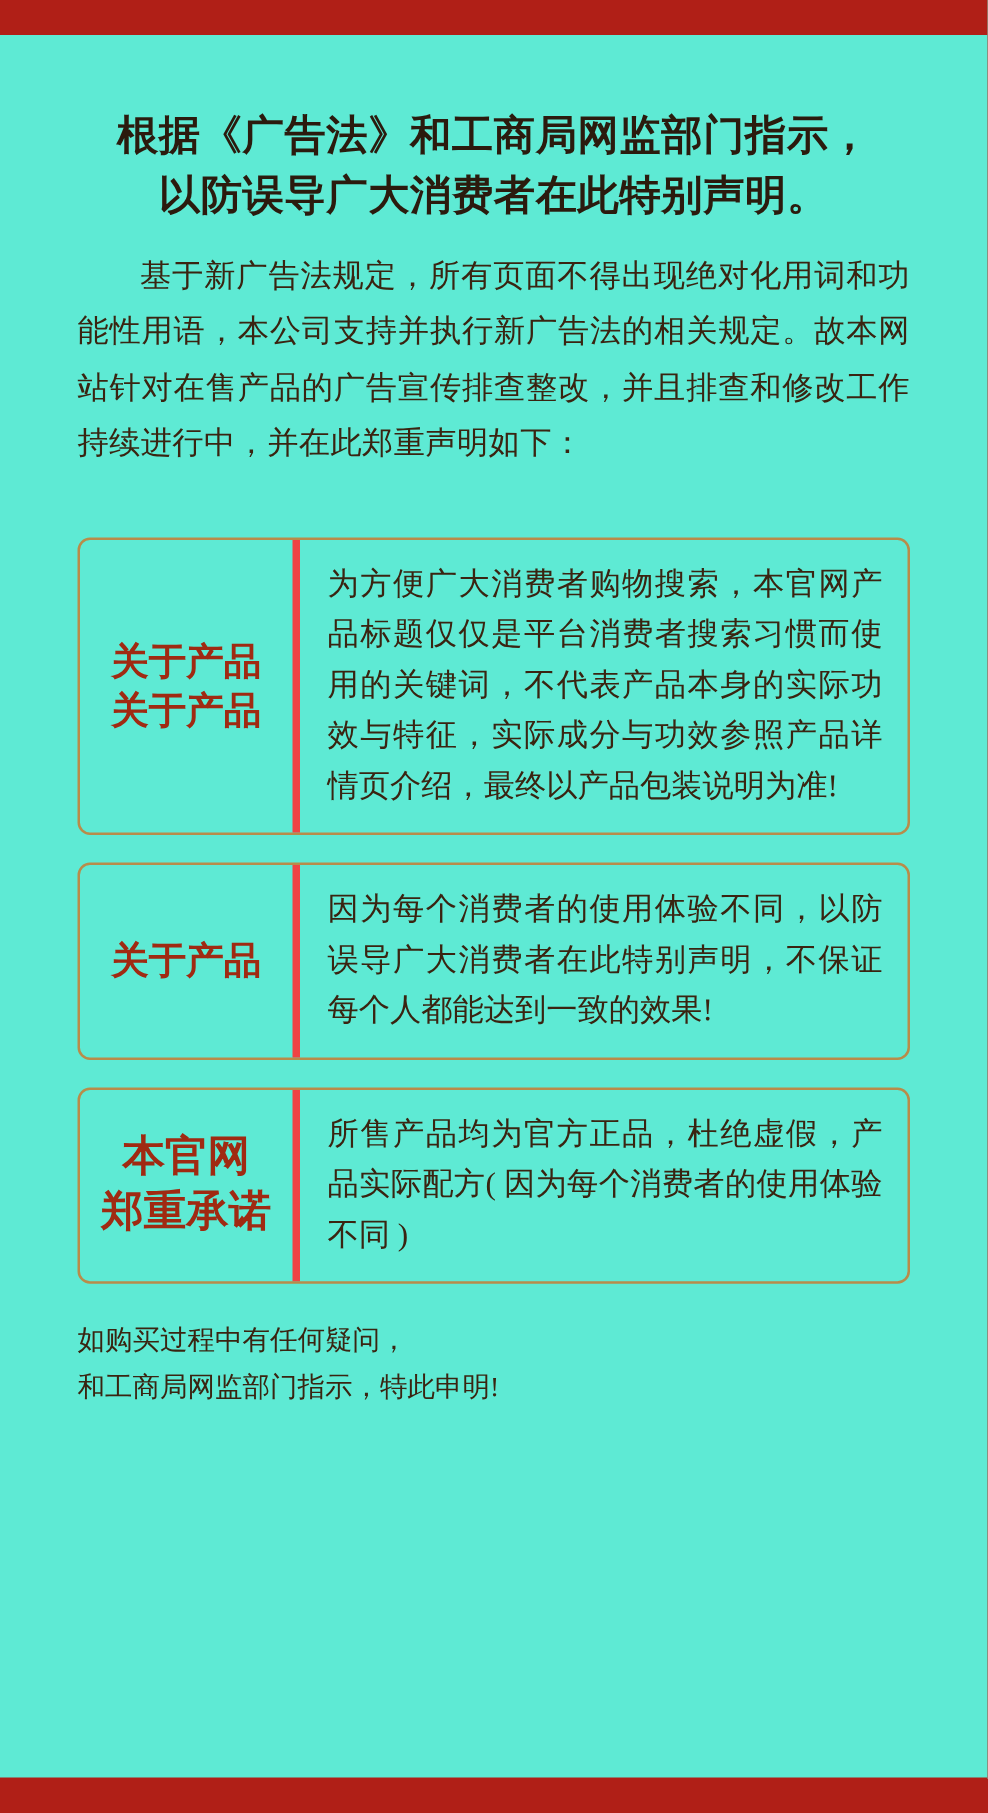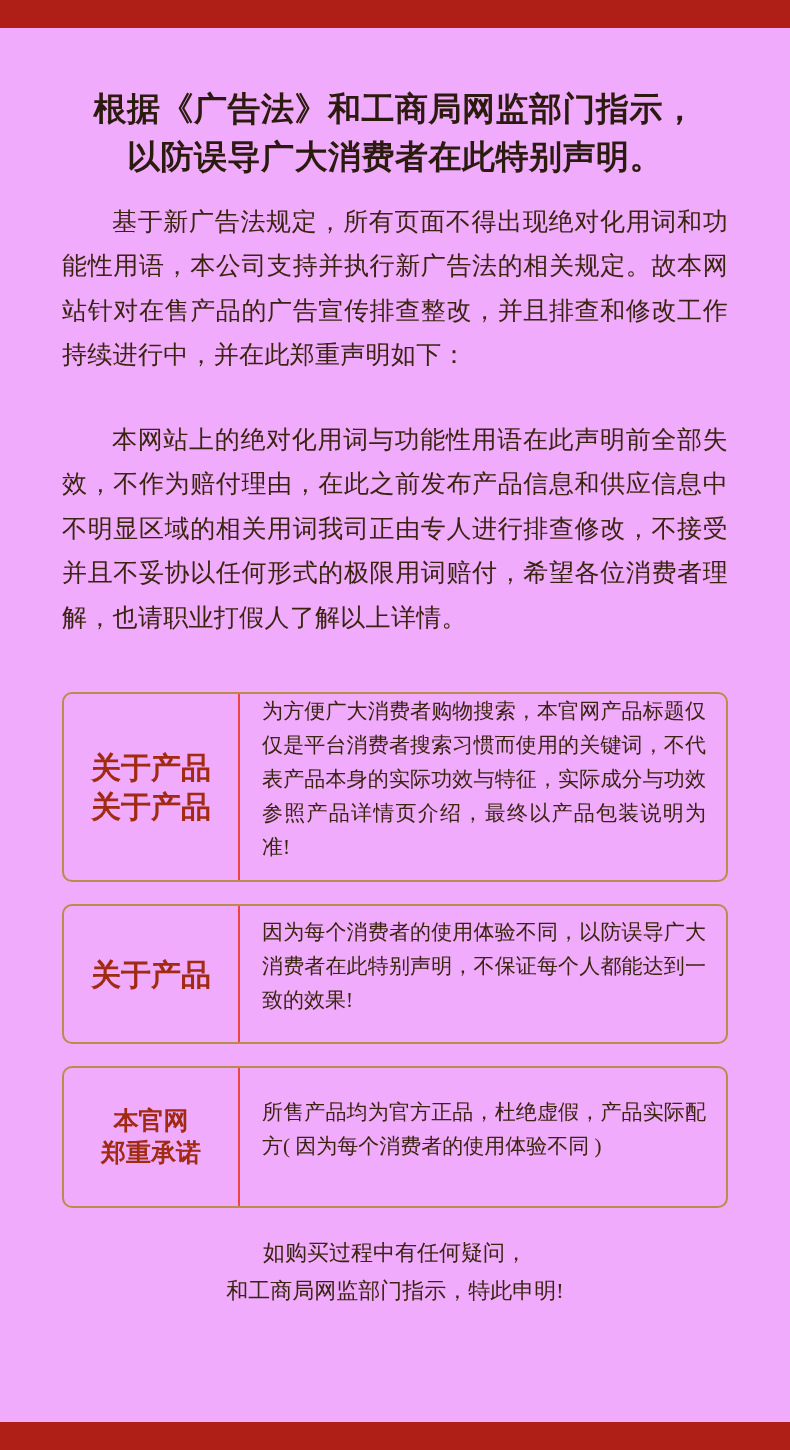--- a/index.html
+++ b/index.html
@@ -20,21 +20,21 @@
     background: #b01f17;
     box-sizing: border-box;
     padding: 28px 0 28px 0;
   }
   .sheet {
     position: absolute;
     left: 0;
     top: 28px;
     width: 790px;
     height: 1394px;
-    background: #f0abfc;
+    background: #5eead4;
     box-sizing: border-box;
     padding: 40px 62px 0 62px;
   }
   
   .heading {
     text-align: center;
     color: #2b1b0e;
     font-weight: bold;
     font-size: 33px;
     line-height: 1.45;
@@ -75,65 +75,63 @@
   .card-title {
     flex: 0 0 176px;
     display: flex;
     flex-direction: column;
     align-items: center;
     justify-content: center;
     color: #a02a12;
     font-weight: bold;
     font-size: 30px;
     line-height: 1.3;
-    border-right: 2px solid #ef4444;
+    border-right: 6px solid #ef4444;
     padding: 10px 6px;
     box-sizing: border-box;
     text-align: center;
   }
   .card-title.small {
-    font-size: 25px;
+    font-size: 34px;
   }
   .card-body {
     flex: 1 1 auto;
     color: #3a2411;
-    font-size: 21px;
+    font-size: 25px;
     line-height: 1.62;
-    padding: 0 20px 16px 22px;
+    padding: 16px 20px 16px 22px;
     display: flex;
     align-items: center;
     text-align: justify;
     text-justify: inter-ideograph;
     box-sizing: border-box;
   }
   .card.c3 { min-height: 142px; }
   .card.c2 { min-height: 140px; }
   
   .footer {
-    text-align: center;
     color: #3a2411;
     font-size: 22px;
     line-height: 1.7;
     margin-top: 26px;
   }
   .footer span { display: block; }
 </style>
 </head>
 <body>
 
 <div class="page">
   <div class="sheet">
 
     <div class="heading">
       <span>根据《广告法》和工商局网监部门指示，</span>
       <span class="line2">以防误导广大消费者在此特别声明。</span>
     </div>
 
     <p class="para">基于新广告法规定，所有页面不得出现绝对化用词和功能性用语，本公司支持并执行新广告法的相关规定。故本网站针对在售产品的广告宣传排查整改，并且排查和修改工作持续进行中，并在此郑重声明如下：</p>
-    <p class="para second">本网站上的绝对化用词与功能性用语在此声明前全部失效，不作为赔付理由，在此之前发布产品信息和供应信息中不明显区域的相关用词我司正由专人进行排查修改，不接受并且不妥协以任何形式的极限用词赔付，希望各位消费者理解，也请职业打假人了解以上详情。</p>
 
     <div class="cards">
 
       <div class="card c1">
         <div class="card-title">
           <span>关于产品</span>
           <span>关于产品</span>
         </div>
         <div class="card-body">为方便广大消费者购物搜索，本官网产品标题仅仅是平台消费者搜索习惯而使用的关键词，不代表产品本身的实际功效与特征，实际成分与功效参照产品详情页介绍，最终以产品包装说明为准!</div>
       </div>

